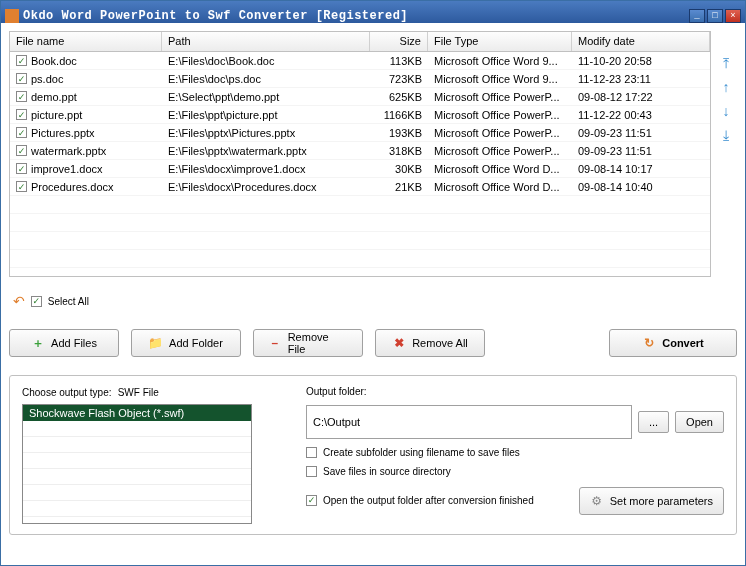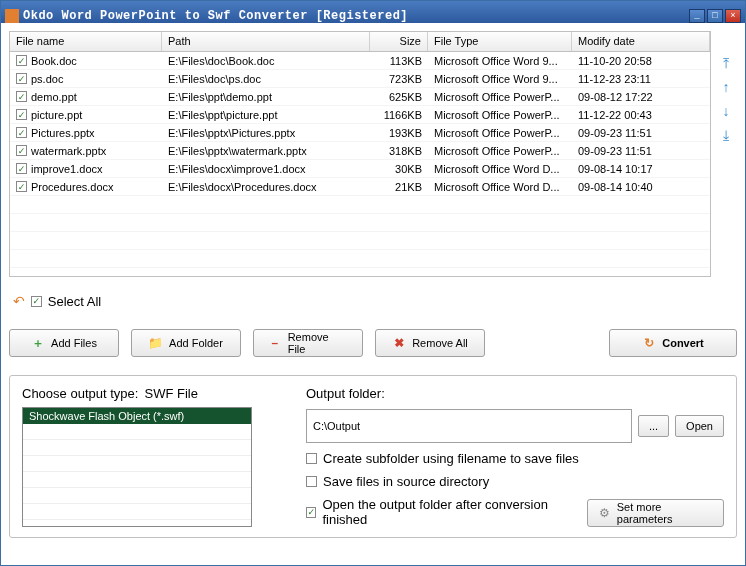--- a/index.html
+++ b/index.html
@@ -48,21 +48,21 @@
 .type-item { background: #14532d; color: #fff; padding: 2px 6px; font-size: 11px; }
 .type-row-empty { height: 16px; border-bottom: 1px solid #eee; }
 .output-folder { flex: 1; display: flex; flex-direction: column; gap: 8px; margin-left: 24px; }
 .folder-row { display: flex; gap: 6px; align-items: center; }
 .folder-input { flex: 1; height: 22px; border: 1px solid #a0a0a0; padding: 16px 6px; font-size: 11px; }
 .small-btn { height: 22px; padding: 0 10px; border: 1px solid #a0a0a0; border-radius: 2px; background: linear-gradient(#fdfdfd,#e8e8e8); cursor: pointer; font-size: 11px; }
 .checkbox-row { display: flex; align-items: center; gap: 6px; font-size: 11px; }
 .more-params { align-self: flex-end; margin-top: 2px; }
 .more-params .btn { padding: 0 10px; }
 .icon-gear { color: #888; }
-label { font-size: 13px; }
+label { font-size: 10px; }
 </style>
 </head>
 <body>
 
 <div class="window">
   <div class="titlebar">
     <div class="titlebar-icon"></div>
     <div class="titlebar-title">Okdo Word PowerPoint to Swf Converter [Registered]</div>
     <div class="titlebar-btns">
       <div class="titlebar-btn">_</div>
@@ -99,21 +99,21 @@
               <div class="col-path">E:\Files\doc\ps.doc</div>
               <div class="col-size">723KB</div>
               <div class="col-type">Microsoft Office Word 9...</div>
               <div class="col-date">11-12-23 23:11</div>
             </div>
             <div class="file-row">
               <div class="col-name">
                 <span class="chk">✓</span>
                 <span>demo.ppt</span>
               </div>
-              <div class="col-path">E:\Files\ppt\demo.ppt</div>
+              <div class="col-path">E:\Select\ppt\demo.ppt</div>
               <div class="col-size">625KB</div>
               <div class="col-type">Microsoft Office PowerP...</div>
               <div class="col-date">09-08-12 17:22</div>
             </div>
             <div class="file-row">
               <div class="col-name">
                 <span class="chk">✓</span>
                 <span>picture.ppt</span>
               </div>
               <div class="col-path">E:\Files\ppt\picture.ppt</div>

